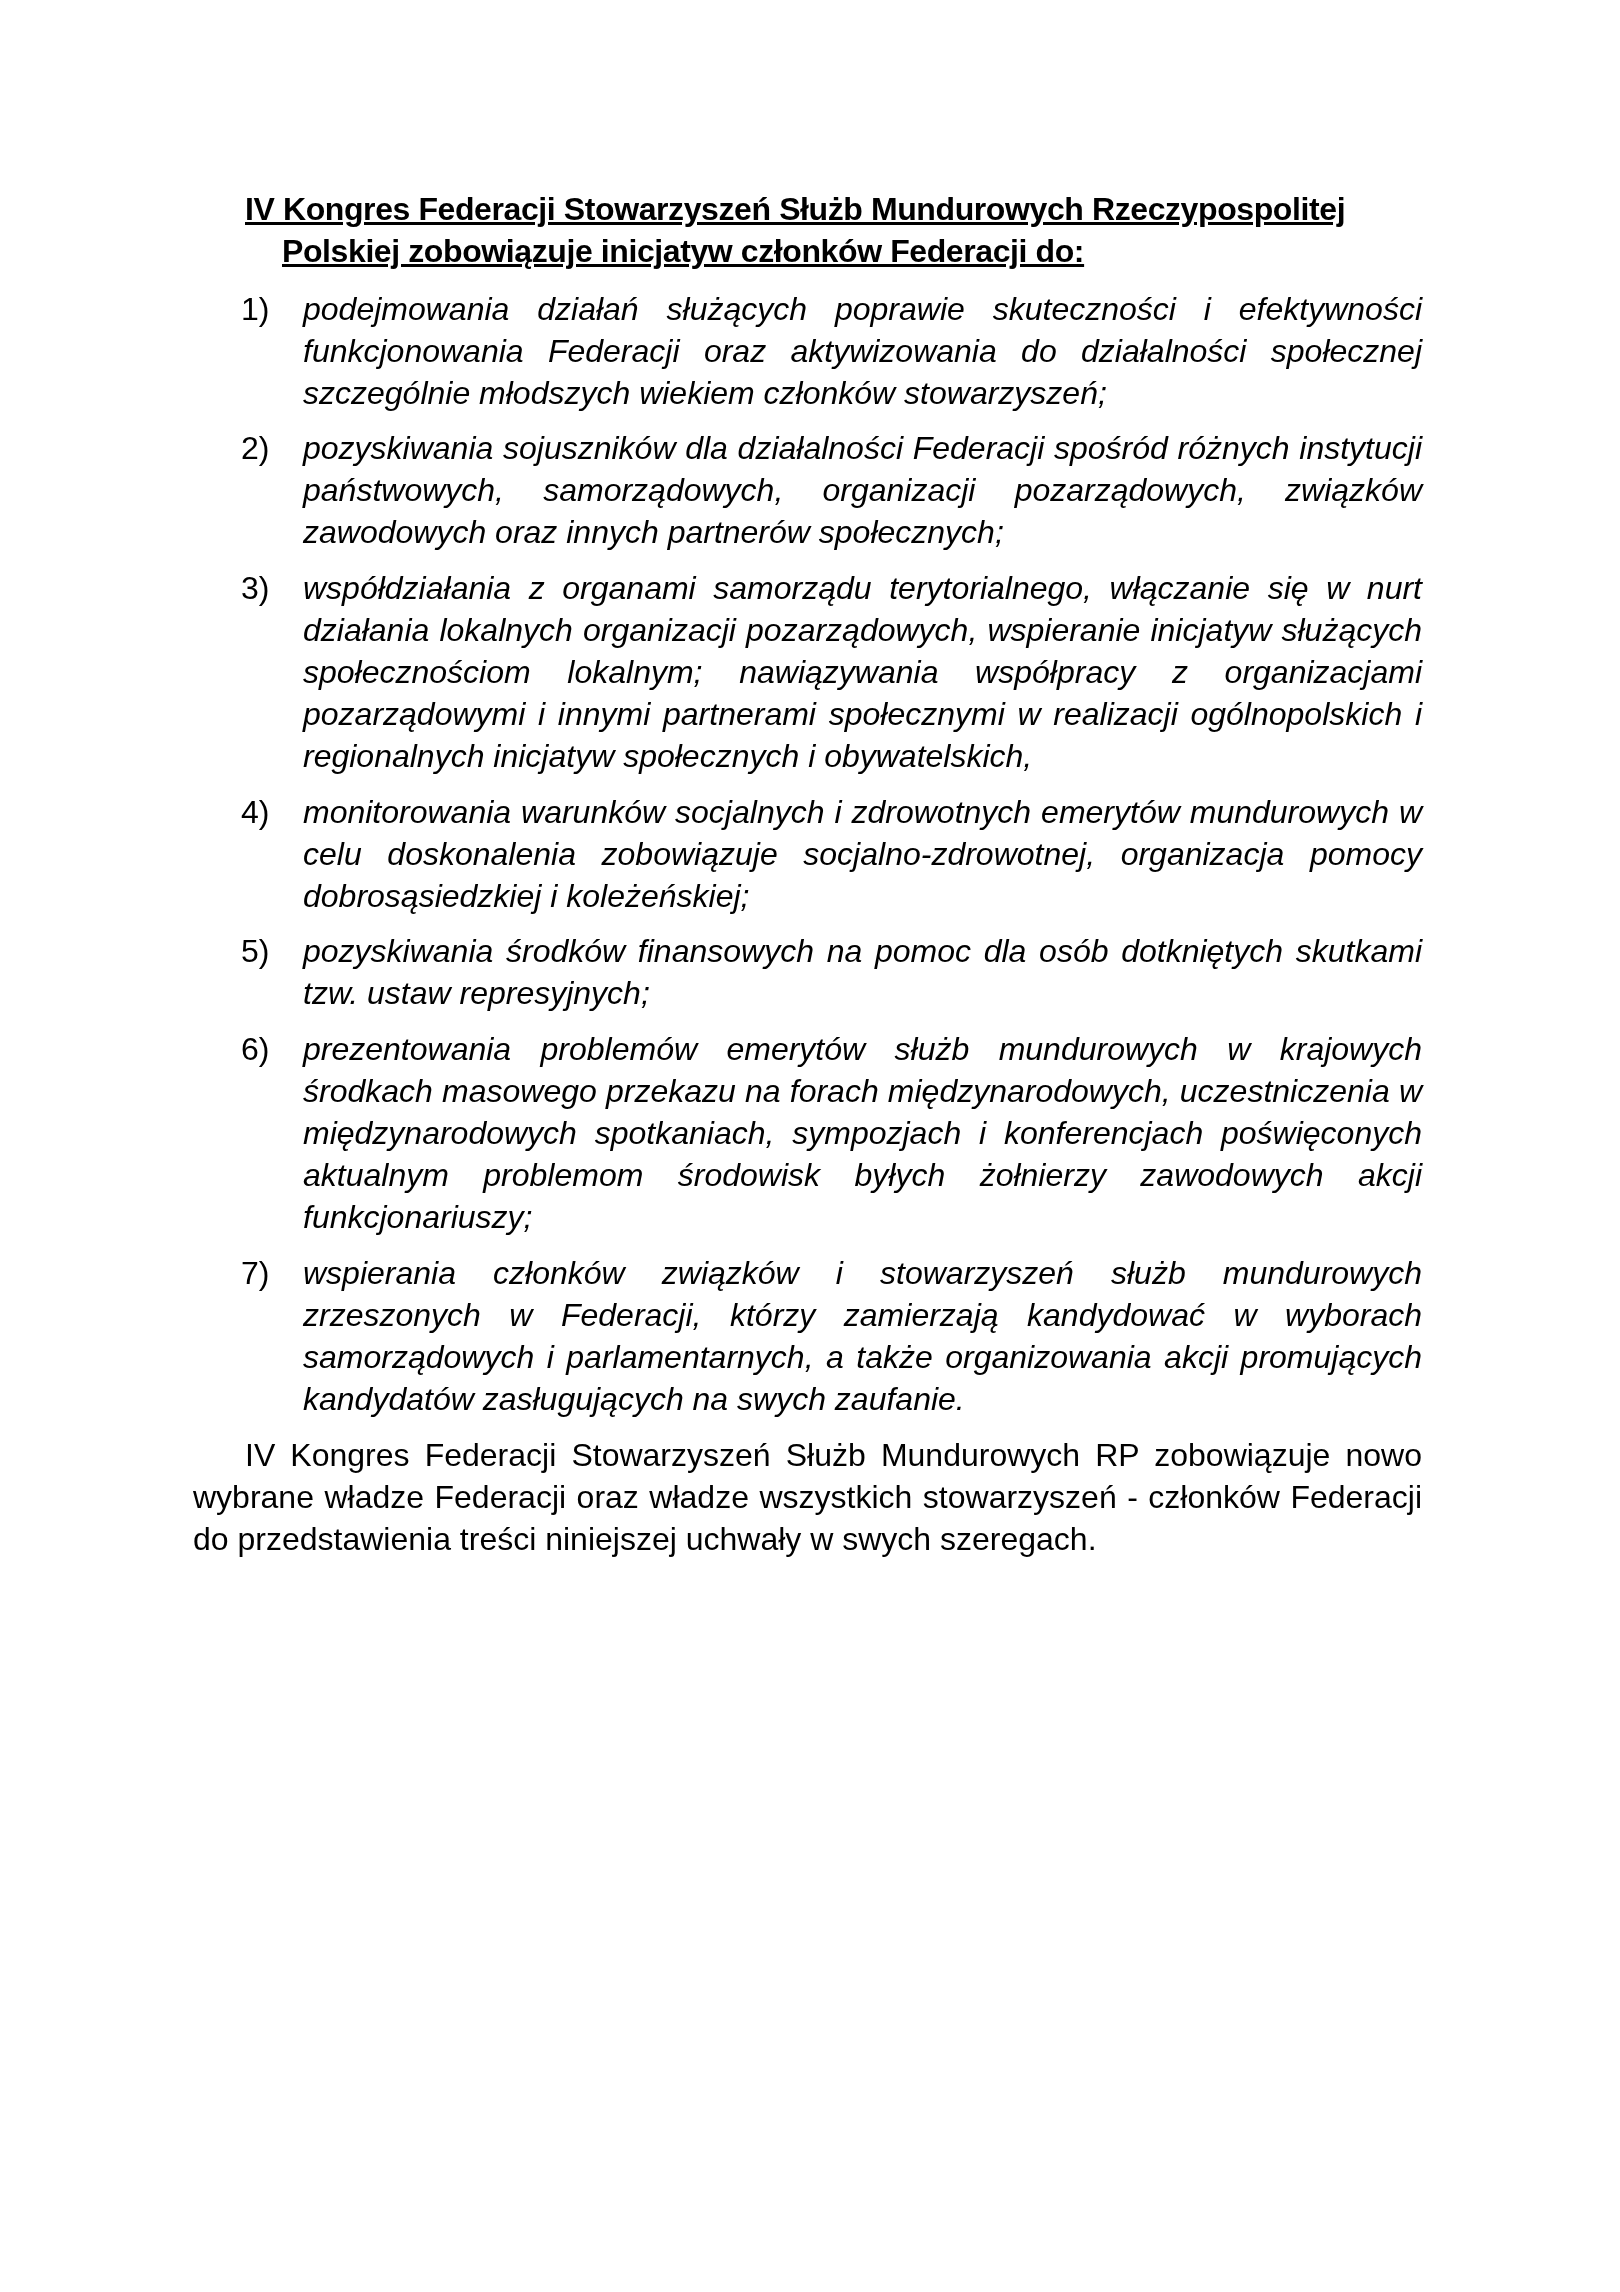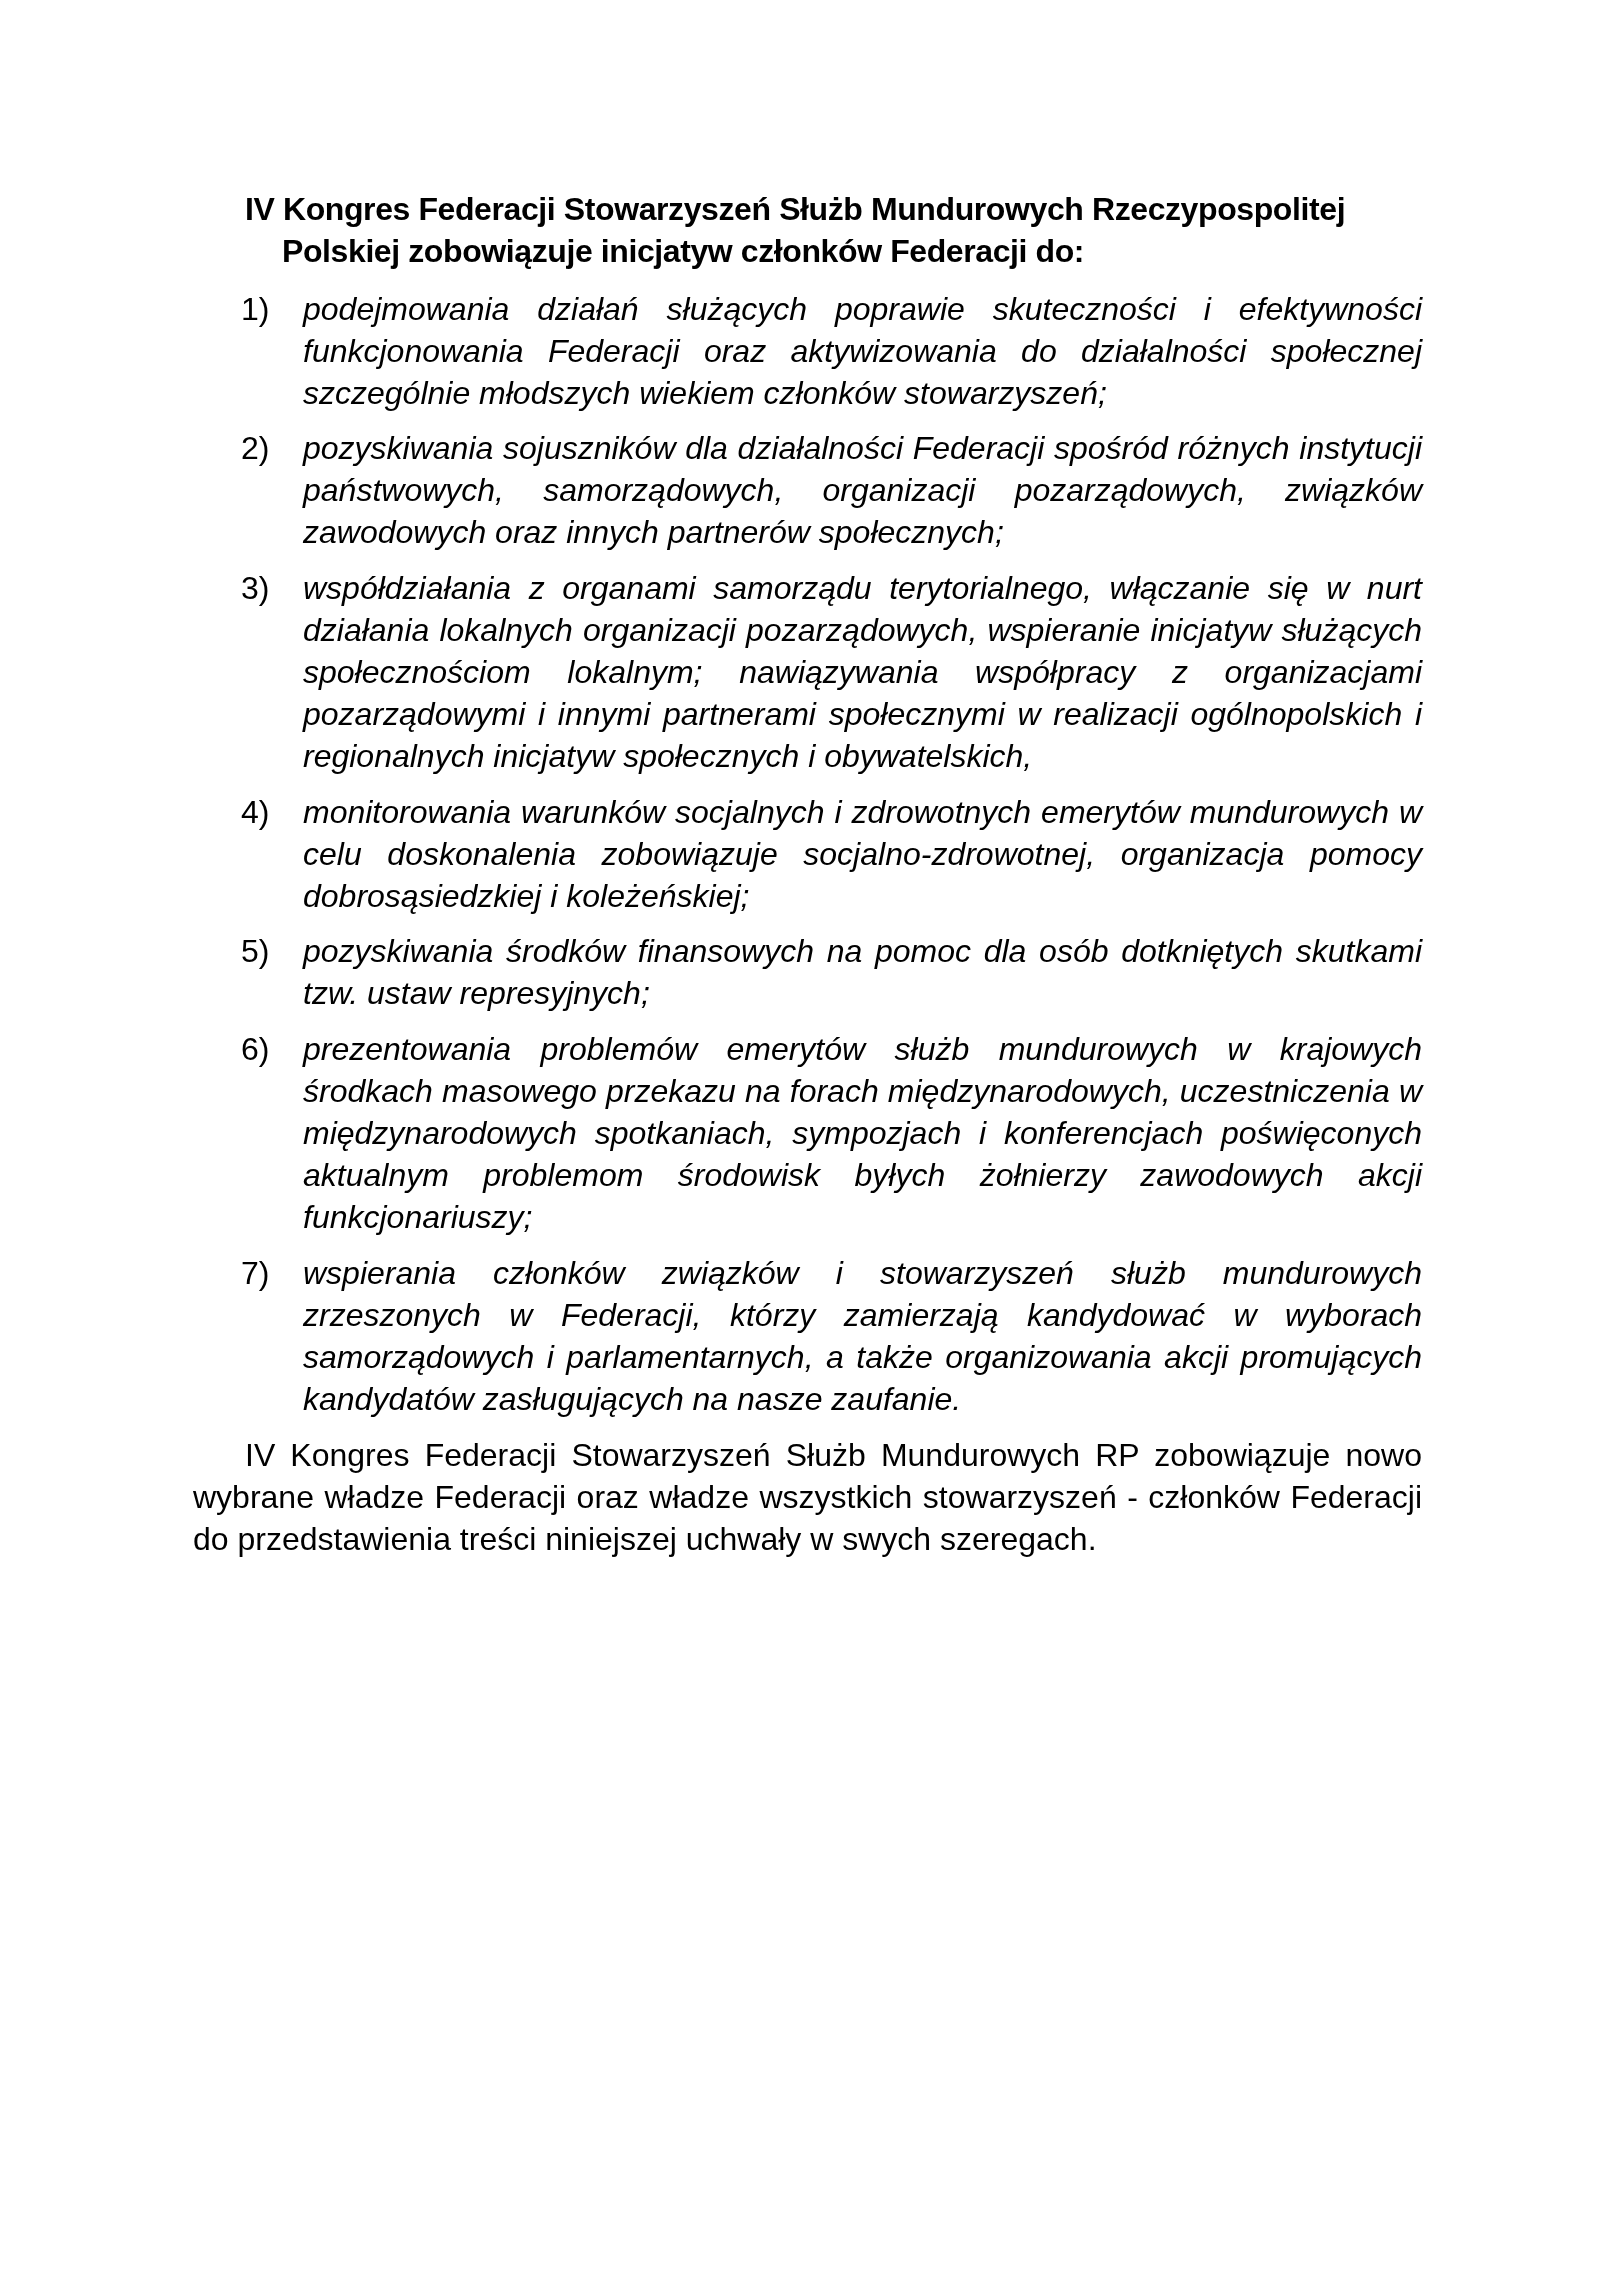--- a/index.html
+++ b/index.html
@@ -23,20 +23,21 @@
     -webkit-font-smoothing: antialiased;
   }
   .doc-title {
     font-weight: bold;
     margin-left: 52px;
     margin-bottom: 15.7px;
     letter-spacing: -0.4px;
   }
   .doc-title .t-line {
     white-space: nowrap;
+    text-decoration: underline;
   }
   .doc-title .t-line2 {
     margin-left: 37px;
   }
   .numbered-list {
     margin: 0;
   }
   .list-item {
     display: flex;
     margin-left: 48px;
@@ -101,21 +102,21 @@
       <div class="item-text">pozyskiwania środków finansowych na pomoc dla osób dotkniętych skutkami tzw. ustaw represyjnych;</div>
     </div>
 
     <div class="list-item">
       <div class="num">6)</div>
       <div class="item-text">prezentowania problemów emerytów służb mundurowych w krajowych środkach masowego przekazu na forach międzynarodowych, uczestniczenia w międzynarodowych spotkaniach, sympozjach i konferencjach poświęconych aktualnym problemom środowisk byłych żołnierzy zawodowych akcji funkcjonariuszy;</div>
     </div>
 
     <div class="list-item">
       <div class="num">7)</div>
-      <div class="item-text">wspierania członków związków i stowarzyszeń służb mundurowych zrzeszonych w Federacji, którzy zamierzają kandydować w wyborach samorządowych i parlamentarnych, a także organizowania akcji promujących kandydatów zasługujących na nasze zaufanie.</div>
+      <div class="item-text">wspierania członków związków i stowarzyszeń służb mundurowych zrzeszonych w Federacji, którzy zamierzają kandydować w wyborach samorządowych i parlamentarnych, a także organizowania akcji promujących kandydatów zasługujących na swych zaufanie.</div>
     </div>
 
   </div>
 
   <p class="closing-para first">IV Kongres Federacji Stowarzyszeń Służb Mundurowych RP zobowiązuje nowo wybrane władze Federacji oraz władze wszystkich stowarzyszeń - członków Federacji do przedstawienia treści niniejszej uchwały w swych szeregach.</p>
 
 
 </div>
 
 

